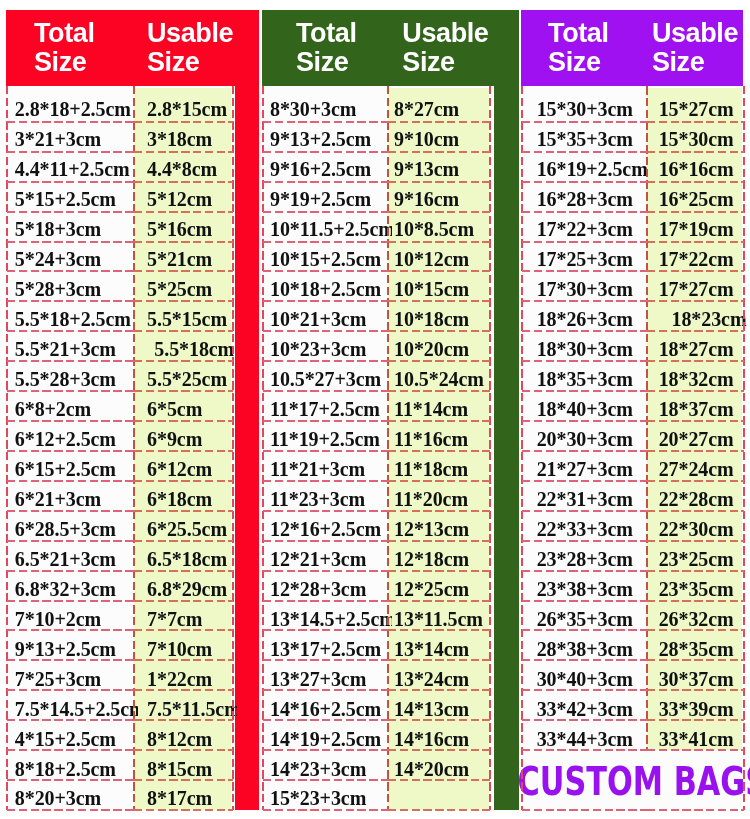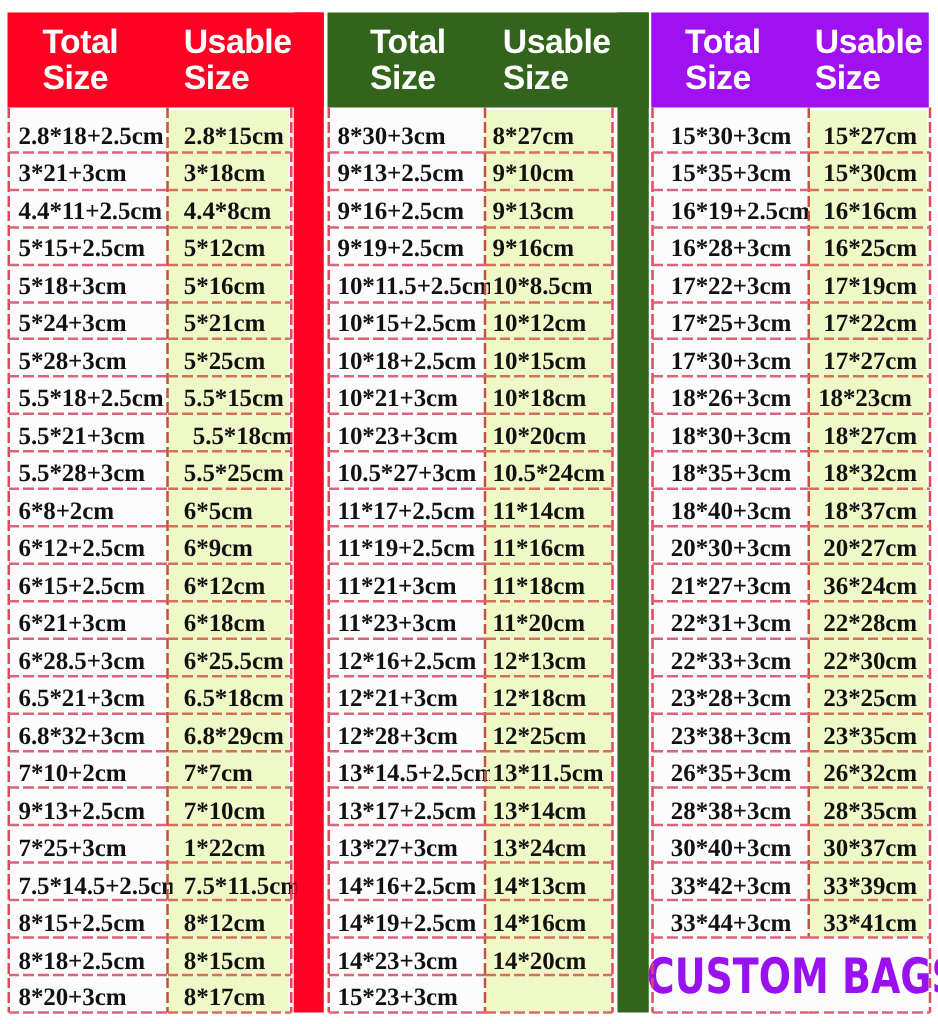--- a/index.html
+++ b/index.html
@@ -118,21 +118,21 @@
 </div>
 <div class="row" style="left:0;top:575.148px;width:225.9px;height:29.917px">
 <div class="c" style="left:0;top:0;width:131.5px;height:29.917px;padding-left:8px">7*25+3cm</div>
 <div class="c" style="left:127.5px;top:0;width:102.4px;height:29.917px;padding-left:12.8px">1*22cm</div>
 </div>
 <div class="row" style="left:0;top:605.13px;width:225.9px;height:29.917px">
 <div class="c" style="left:0;top:0;width:131.5px;height:29.917px;padding-left:8px">7.5*14.5+2.5cm</div>
 <div class="c" style="left:127.5px;top:0;width:102.4px;height:29.917px;padding-left:12.8px">7.5*11.5cm</div>
 </div>
 <div class="row" style="left:0;top:635.113px;width:225.9px;height:29.917px">
-<div class="c" style="left:0;top:0;width:131.5px;height:29.917px;padding-left:8px">8*15+2.5cm</div>
+<div class="c" style="left:0;top:0;width:131.5px;height:29.917px;padding-left:8px">4*15+2.5cm</div>
 <div class="c" style="left:127.5px;top:0;width:102.4px;height:29.917px;padding-left:12.8px">8*12cm</div>
 </div>
 <div class="row" style="left:0;top:665.095px;width:225.9px;height:29.917px">
 <div class="c" style="left:0;top:0;width:131.5px;height:29.917px;padding-left:8px">8*18+2.5cm</div>
 <div class="c" style="left:127.5px;top:0;width:102.4px;height:29.917px;padding-left:12.8px">8*15cm</div>
 </div>
 <div class="row" style="left:0;top:695.078px;width:225.9px;height:29.917px">
 <div class="c" style="left:0;top:0;width:131.5px;height:29.917px;padding-left:8px">8*20+3cm</div>
 <div class="c" style="left:127.5px;top:0;width:102.4px;height:29.917px;padding-left:12.8px">8*17cm</div>
 </div>
@@ -374,41 +374,41 @@
 <div class="row" style="left:0;top:155.395px;width:222.5px;height:29.917px">
 <div class="c" style="left:0;top:0;width:129.1px;height:29.917px;padding-left:15.2px">17*25+3cm</div>
 <div class="c" style="left:125.1px;top:0;width:101.4px;height:29.917px;padding-left:12.1px">17*22cm</div>
 </div>
 <div class="row" style="left:0;top:185.377px;width:222.5px;height:29.917px">
 <div class="c" style="left:0;top:0;width:129.1px;height:29.917px;padding-left:15.2px">17*30+3cm</div>
 <div class="c" style="left:125.1px;top:0;width:101.4px;height:29.917px;padding-left:12.1px">17*27cm</div>
 </div>
 <div class="row" style="left:0;top:215.359px;width:222.5px;height:29.917px">
 <div class="c" style="left:0;top:0;width:129.1px;height:29.917px;padding-left:15.2px">18*26+3cm</div>
-<div class="c" style="left:111px;top:0;width:101.4px;height:29.917px;padding-left:22px">18*23cm</div>
+<div class="c" style="left:128px;top:0;width:101.4px;height:29.917px;padding-left:22px">18*23cm</div>
 </div>
 <div class="row" style="left:0;top:245.342px;width:222.5px;height:29.917px">
 <div class="c" style="left:0;top:0;width:129.1px;height:29.917px;padding-left:15.2px">18*30+3cm</div>
 <div class="c" style="left:125.1px;top:0;width:101.4px;height:29.917px;padding-left:12.1px">18*27cm</div>
 </div>
 <div class="row" style="left:0;top:275.324px;width:222.5px;height:29.917px">
 <div class="c" style="left:0;top:0;width:129.1px;height:29.917px;padding-left:15.2px">18*35+3cm</div>
 <div class="c" style="left:125.1px;top:0;width:101.4px;height:29.917px;padding-left:12.1px">18*32cm</div>
 </div>
 <div class="row" style="left:0;top:305.307px;width:222.5px;height:29.917px">
 <div class="c" style="left:0;top:0;width:129.1px;height:29.917px;padding-left:15.2px">18*40+3cm</div>
 <div class="c" style="left:125.1px;top:0;width:101.4px;height:29.917px;padding-left:12.1px">18*37cm</div>
 </div>
 <div class="row" style="left:0;top:335.289px;width:222.5px;height:29.917px">
 <div class="c" style="left:0;top:0;width:129.1px;height:29.917px;padding-left:15.2px">20*30+3cm</div>
 <div class="c" style="left:125.1px;top:0;width:101.4px;height:29.917px;padding-left:12.1px">20*27cm</div>
 </div>
 <div class="row" style="left:0;top:365.271px;width:222.5px;height:29.917px">
 <div class="c" style="left:0;top:0;width:129.1px;height:29.917px;padding-left:15.2px">21*27+3cm</div>
-<div class="c" style="left:125.1px;top:0;width:101.4px;height:29.917px;padding-left:12.1px">36*24cm</div>
+<div class="c" style="left:125.1px;top:0;width:101.4px;height:29.917px;padding-left:12.1px">27*24cm</div>
 </div>
 <div class="row" style="left:0;top:395.254px;width:253px;height:29.917px">
 <div class="c" style="left:0;top:0;width:129.1px;height:29.917px;padding-left:15.2px">22*31+3cm</div>
 <div class="c" style="left:125.1px;top:0;width:101.4px;height:29.917px;padding-left:12.1px">22*28cm</div>
 </div>
 <div class="row" style="left:0;top:425.236px;width:222.5px;height:29.917px">
 <div class="c" style="left:0;top:0;width:129.1px;height:29.917px;padding-left:15.2px">22*33+3cm</div>
 <div class="c" style="left:125.1px;top:0;width:101.4px;height:29.917px;padding-left:12.1px">22*30cm</div>
 </div>
 <div class="row" style="left:0;top:455.218px;width:222.5px;height:29.917px">

